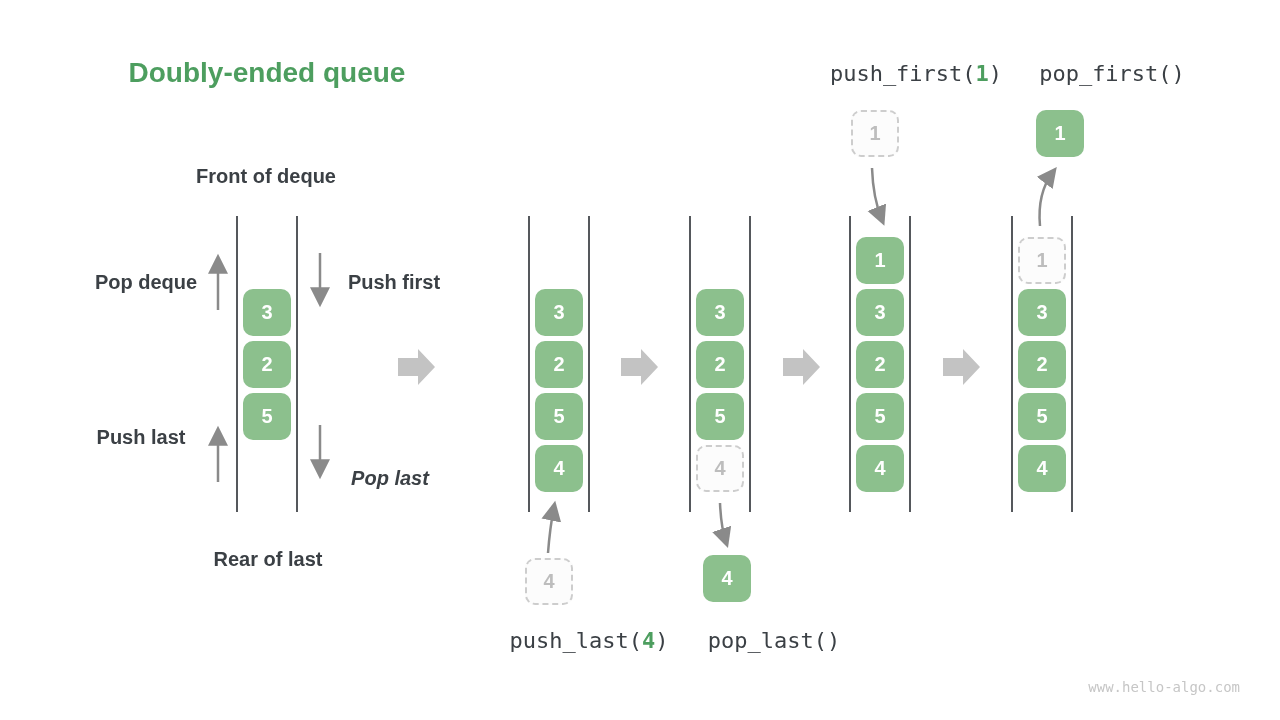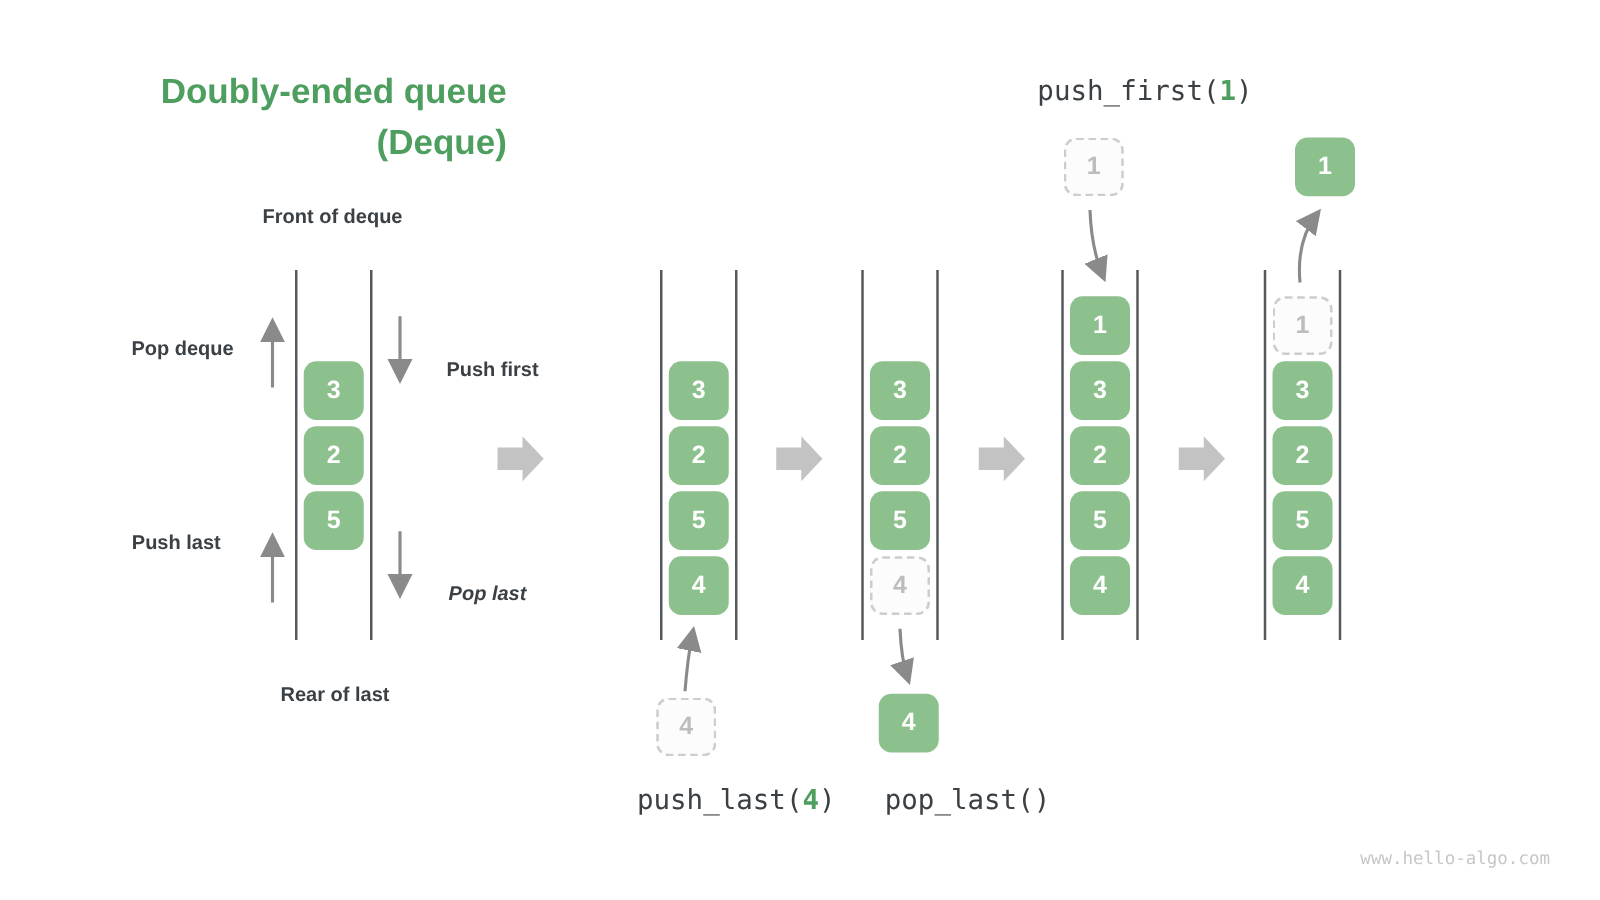--- a/index.html
+++ b/index.html
@@ -14,26 +14,26 @@
     --watermark:#c6c6c6;
   }
   *{margin:0;padding:0;box-sizing:border-box;}
   html,body{background:#fff;}
   .canvas{
     position:relative;width:1280px;height:720px;background:#ffffff;overflow:hidden;
     font-family:"Liberation Sans",sans-serif;
   }
   .title{
     position:absolute;left:267px;top:52px;transform:translateX(-50%);
-    text-align:right;color:var(--accent);font-weight:bold;font-size:28px;line-height:41px;
+    text-align:center;color:var(--accent);font-weight:bold;font-size:28px;line-height:41px;
     white-space:nowrap;
   }
   .lbl{
     position:absolute;transform:translateX(-50%);white-space:nowrap;
-    color:var(--ink);font-weight:bold;font-size:16px;
+    color:var(--ink);font-weight:bold;font-size:20px;
   }
   .deque{
     position:absolute;top:216px;height:296px;width:62px;
     border-left:2px solid var(--line);border-right:2px solid var(--line);
   }
   .cell{
     position:absolute;left:5px;width:48px;height:47px;border-radius:10px;
     background:var(--green);color:#ffffff;font-weight:bold;font-size:20px;
     display:flex;align-items:center;justify-content:center;
   }
@@ -53,31 +53,31 @@
   }
   svg.overlay{position:absolute;left:0;top:0;pointer-events:none;}
 </style>
 </head>
 <body>
 
 <div class="canvas">
 
   <div class="title">
     <div>Doubly-ended queue</div>
-    <div>(Deque)</div>
   </div>
 
   <div class="lbl" style="left:266px;top:165px;">Front of deque</div>
   <div class="lbl" style="left:268px;top:548px;">Rear of last</div>
   <div class="lbl" style="left:146px;top:271px;">Pop deque</div>
-  <div class="lbl" style="left:394px;top:288px;">Push first</div>
+  <div class="lbl" style="left:394px;top:271px;">Push first</div>
   <div class="lbl" style="left:141px;top:426px;">Push last</div>
   <div class="lbl" style="left:390px;top:467px;font-style:italic;">Pop last</div>
 
   <div class="code" style="left:916px;top:60px;"><span>push_first(</span><span class="arg">1</span><span>)</span></div>
+  <div class="code" style="left:1112px;top:60px;">pop_first()</div>
   <div class="code" style="left:589px;top:627px;"><span>push_last(</span><span class="arg">4</span><span>)</span></div>
   <div class="code" style="left:774px;top:627px;">pop_last()</div>
 
   <div class="deque" style="left:236px;">
     <div class="cell slot1">3</div>
     <div class="cell slot2">2</div>
     <div class="cell slot3">5</div>
   </div>
 
   <div class="deque" style="left:528px;">

